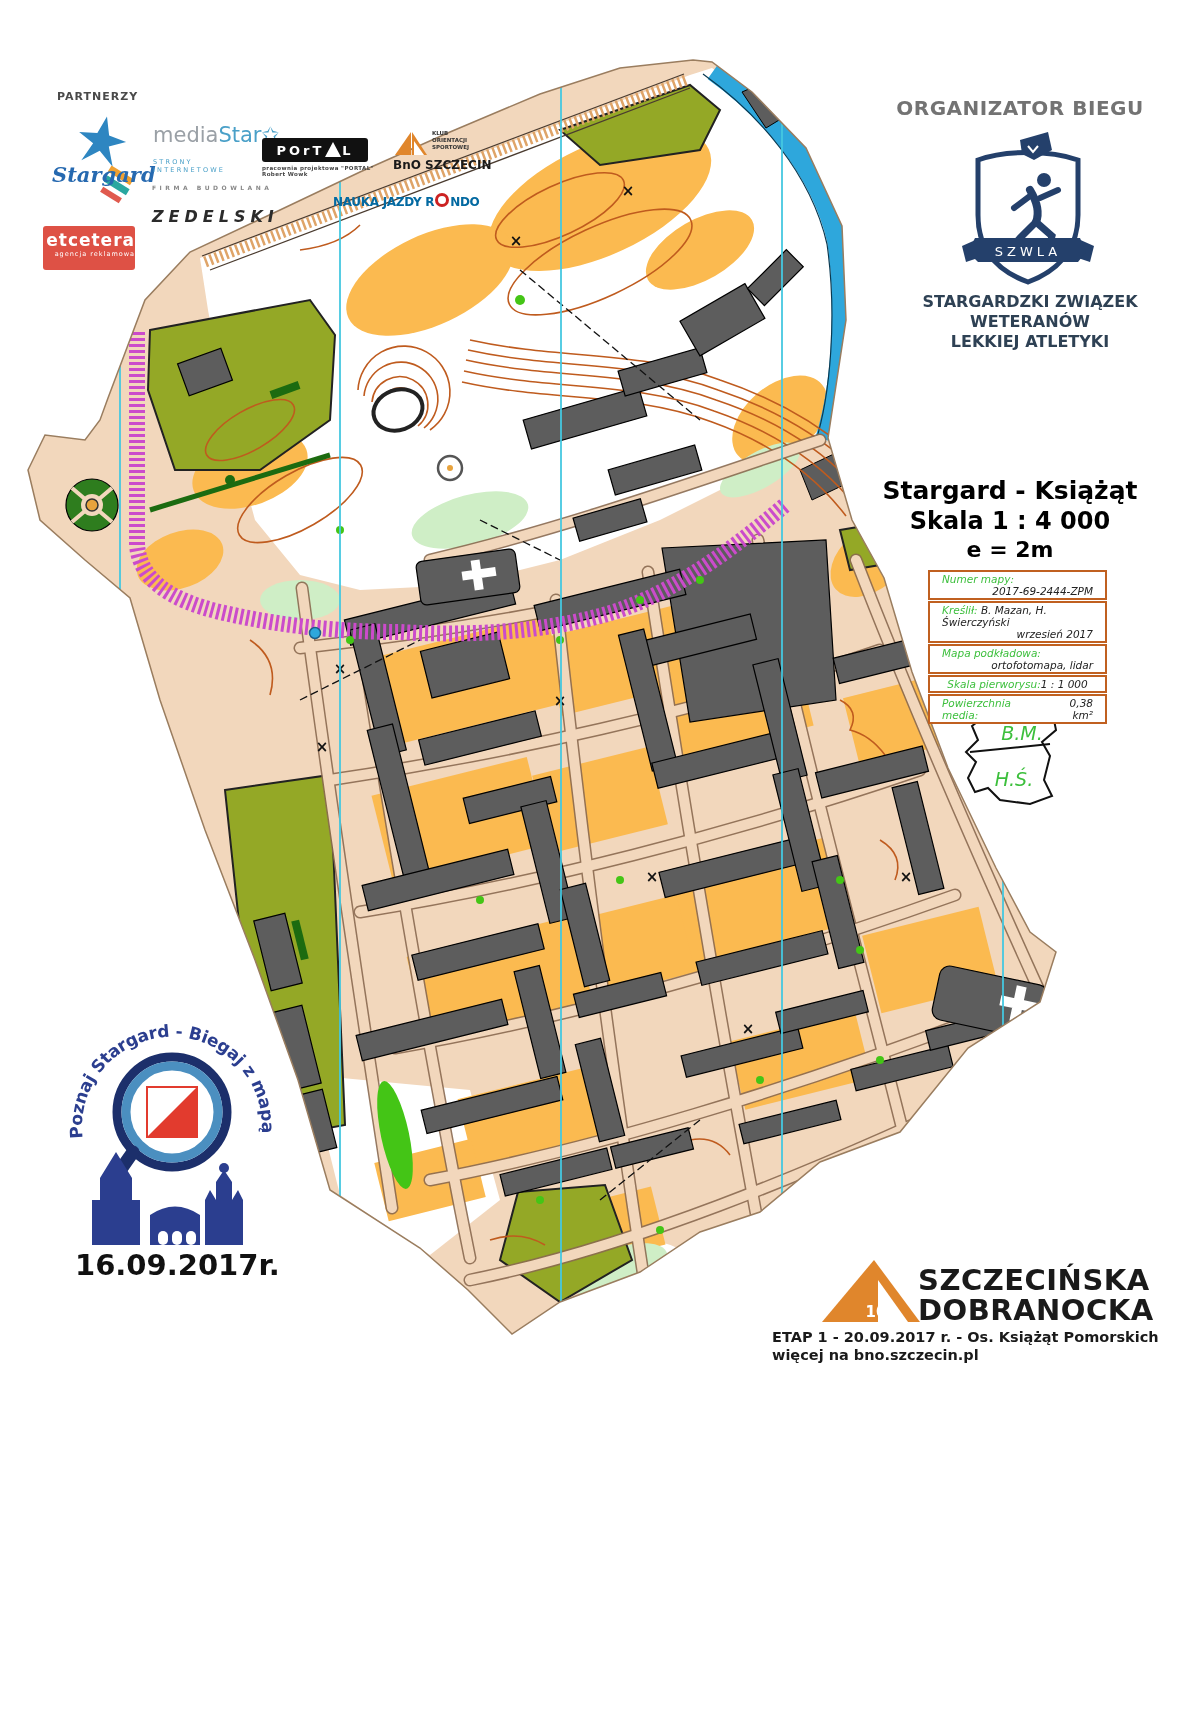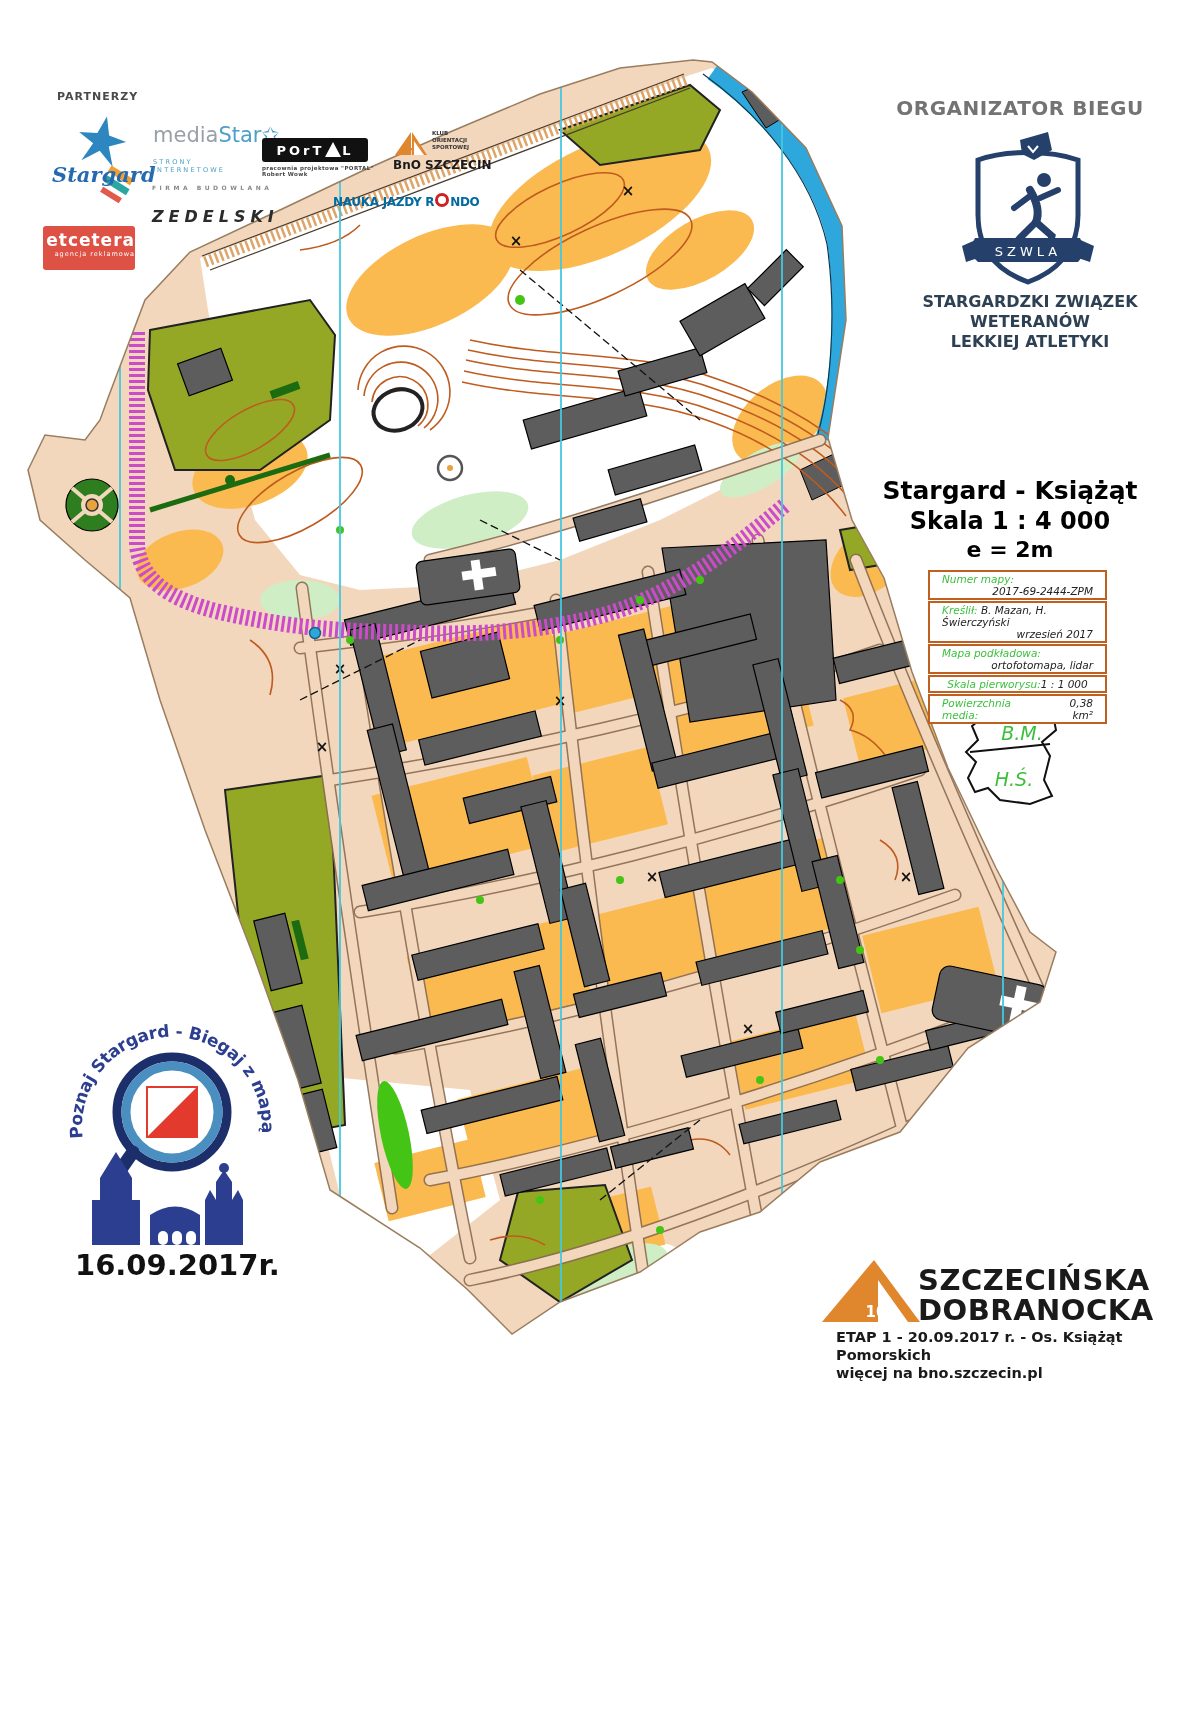--- a/index.html
+++ b/index.html
@@ -53,21 +53,21 @@
   .info-row{border:2px solid #c06020;background:#fff;margin-bottom:1px;padding:1px 12px;font-size:10.5px;}
   .info-label{color:#3cbf3c;}
   .info-value{color:#222;text-align:right;}
   .info-inline{display:flex;justify-content:center;}
 
   
   .date-label{left:75px;top:1248px;width:190px;text-align:center;font-size:29px;font-weight:bold;color:#111;}
 
   
   .ev-title{left:918px;top:1266px;font-size:29px;font-weight:bold;color:#1a1a1a;line-height:1.02;letter-spacing:.5px;}
-  .ev-details{left:836px;top:1328px;font-size:14.5px;font-weight:bold;color:#1a1a1a;line-height:1.25;}
+  .ev-details{left:772px;top:1328px;font-size:14.5px;font-weight:bold;color:#1a1a1a;line-height:1.25;}
 </style>
 </head>
 <body>
 
 <svg class="abs" style="left:0;top:0" width="1199" height="1713" viewBox="0 0 1199 1713">
   <defs>
     <clipPath id="mapClip">
       <polygon points="693,60 712,62 752,92 806,148 842,226 846,320 828,438 852,520 884,578 912,672 948,768 996,868 1030,932 1056,952 1040,1002 968,1048 900,1132 820,1162 760,1212 700,1232 640,1272 560,1302 512,1334 468,1290 420,1248 330,1190 298,1080 255,960 205,830 160,700 130,598 85,560 40,520 28,470 45,435 85,440 100,420 108,398 145,300 190,252 280,210 360,172 450,132 540,94 620,68"></polygon>
     </clipPath>
   </defs>

